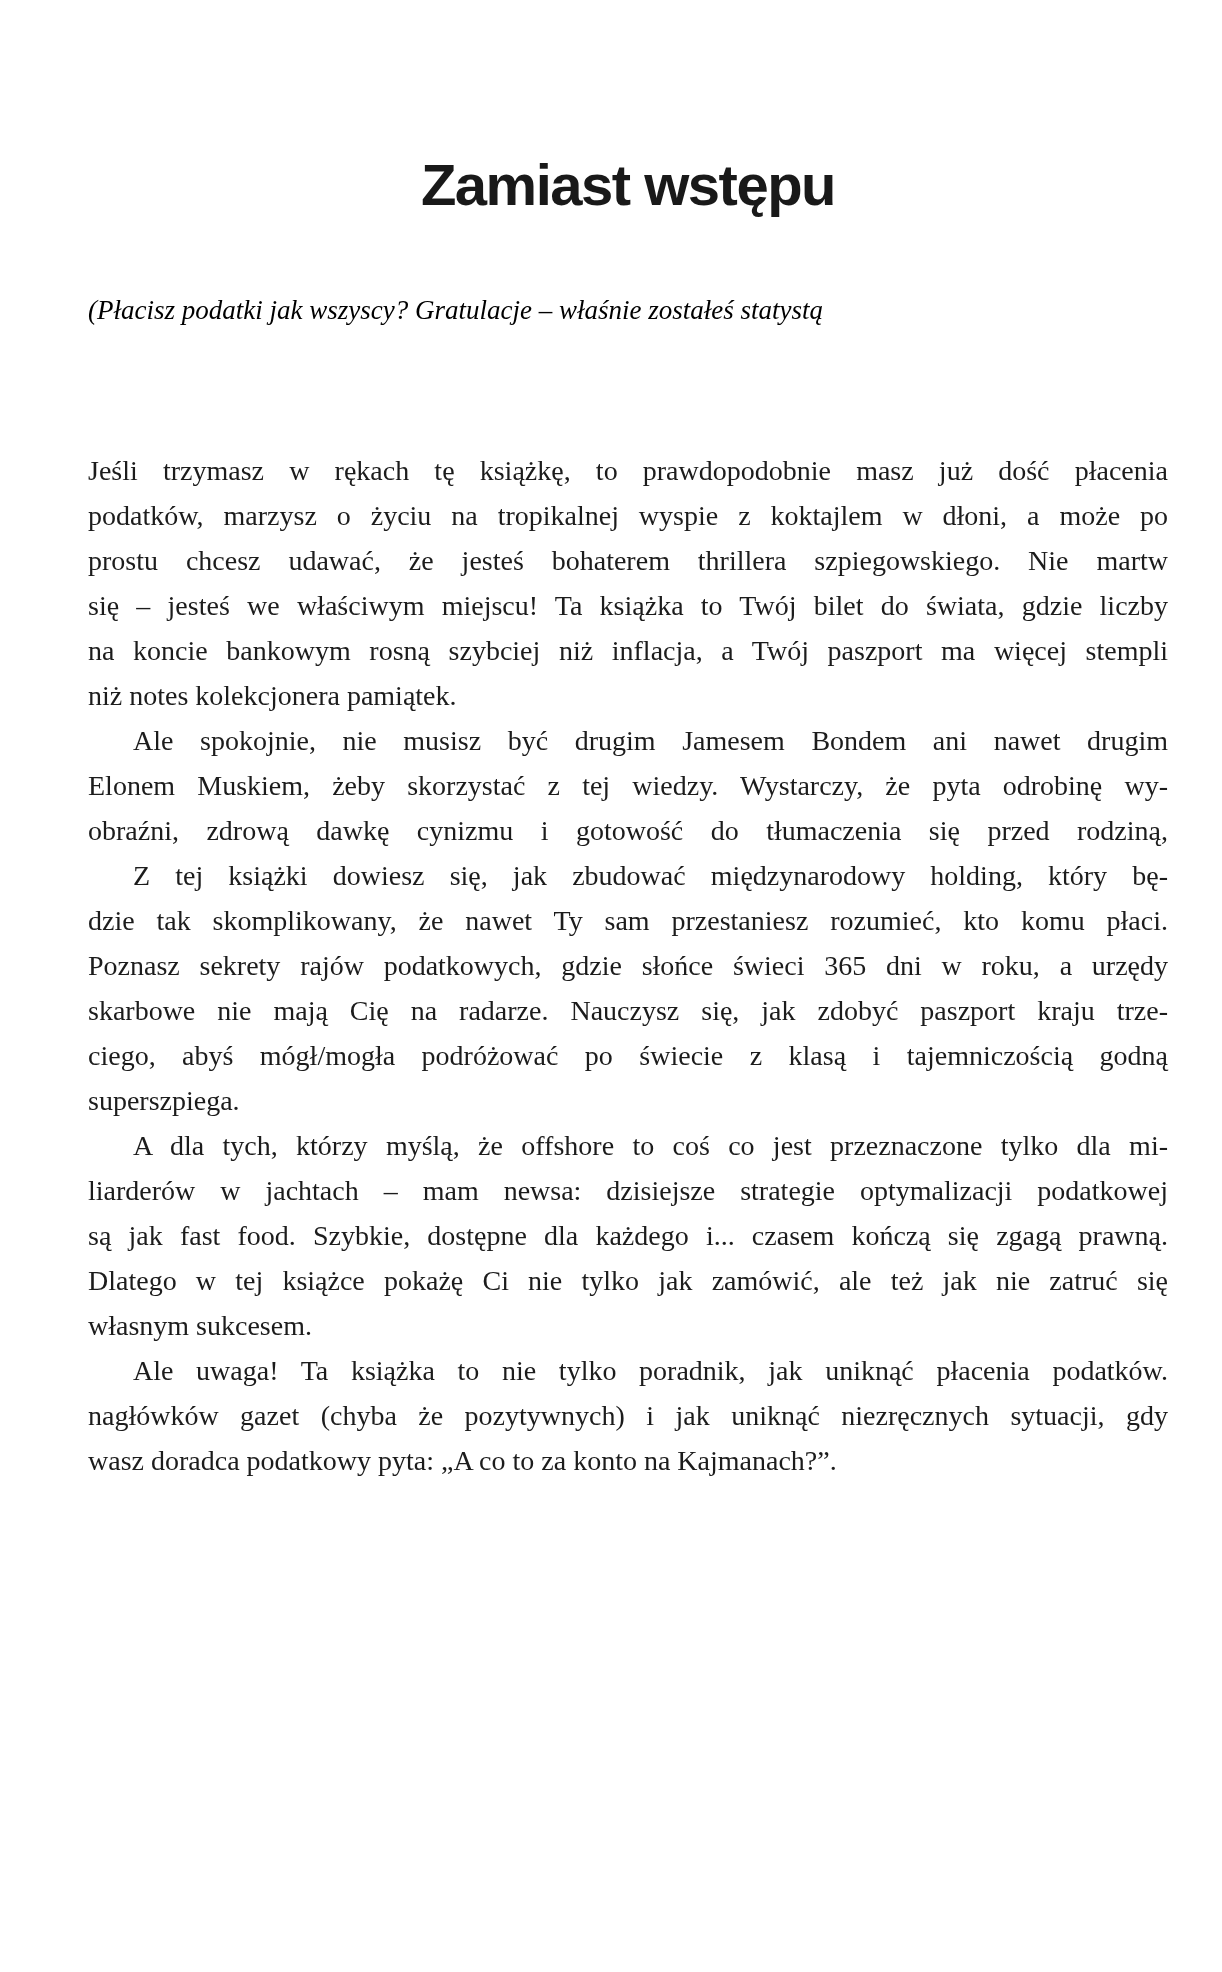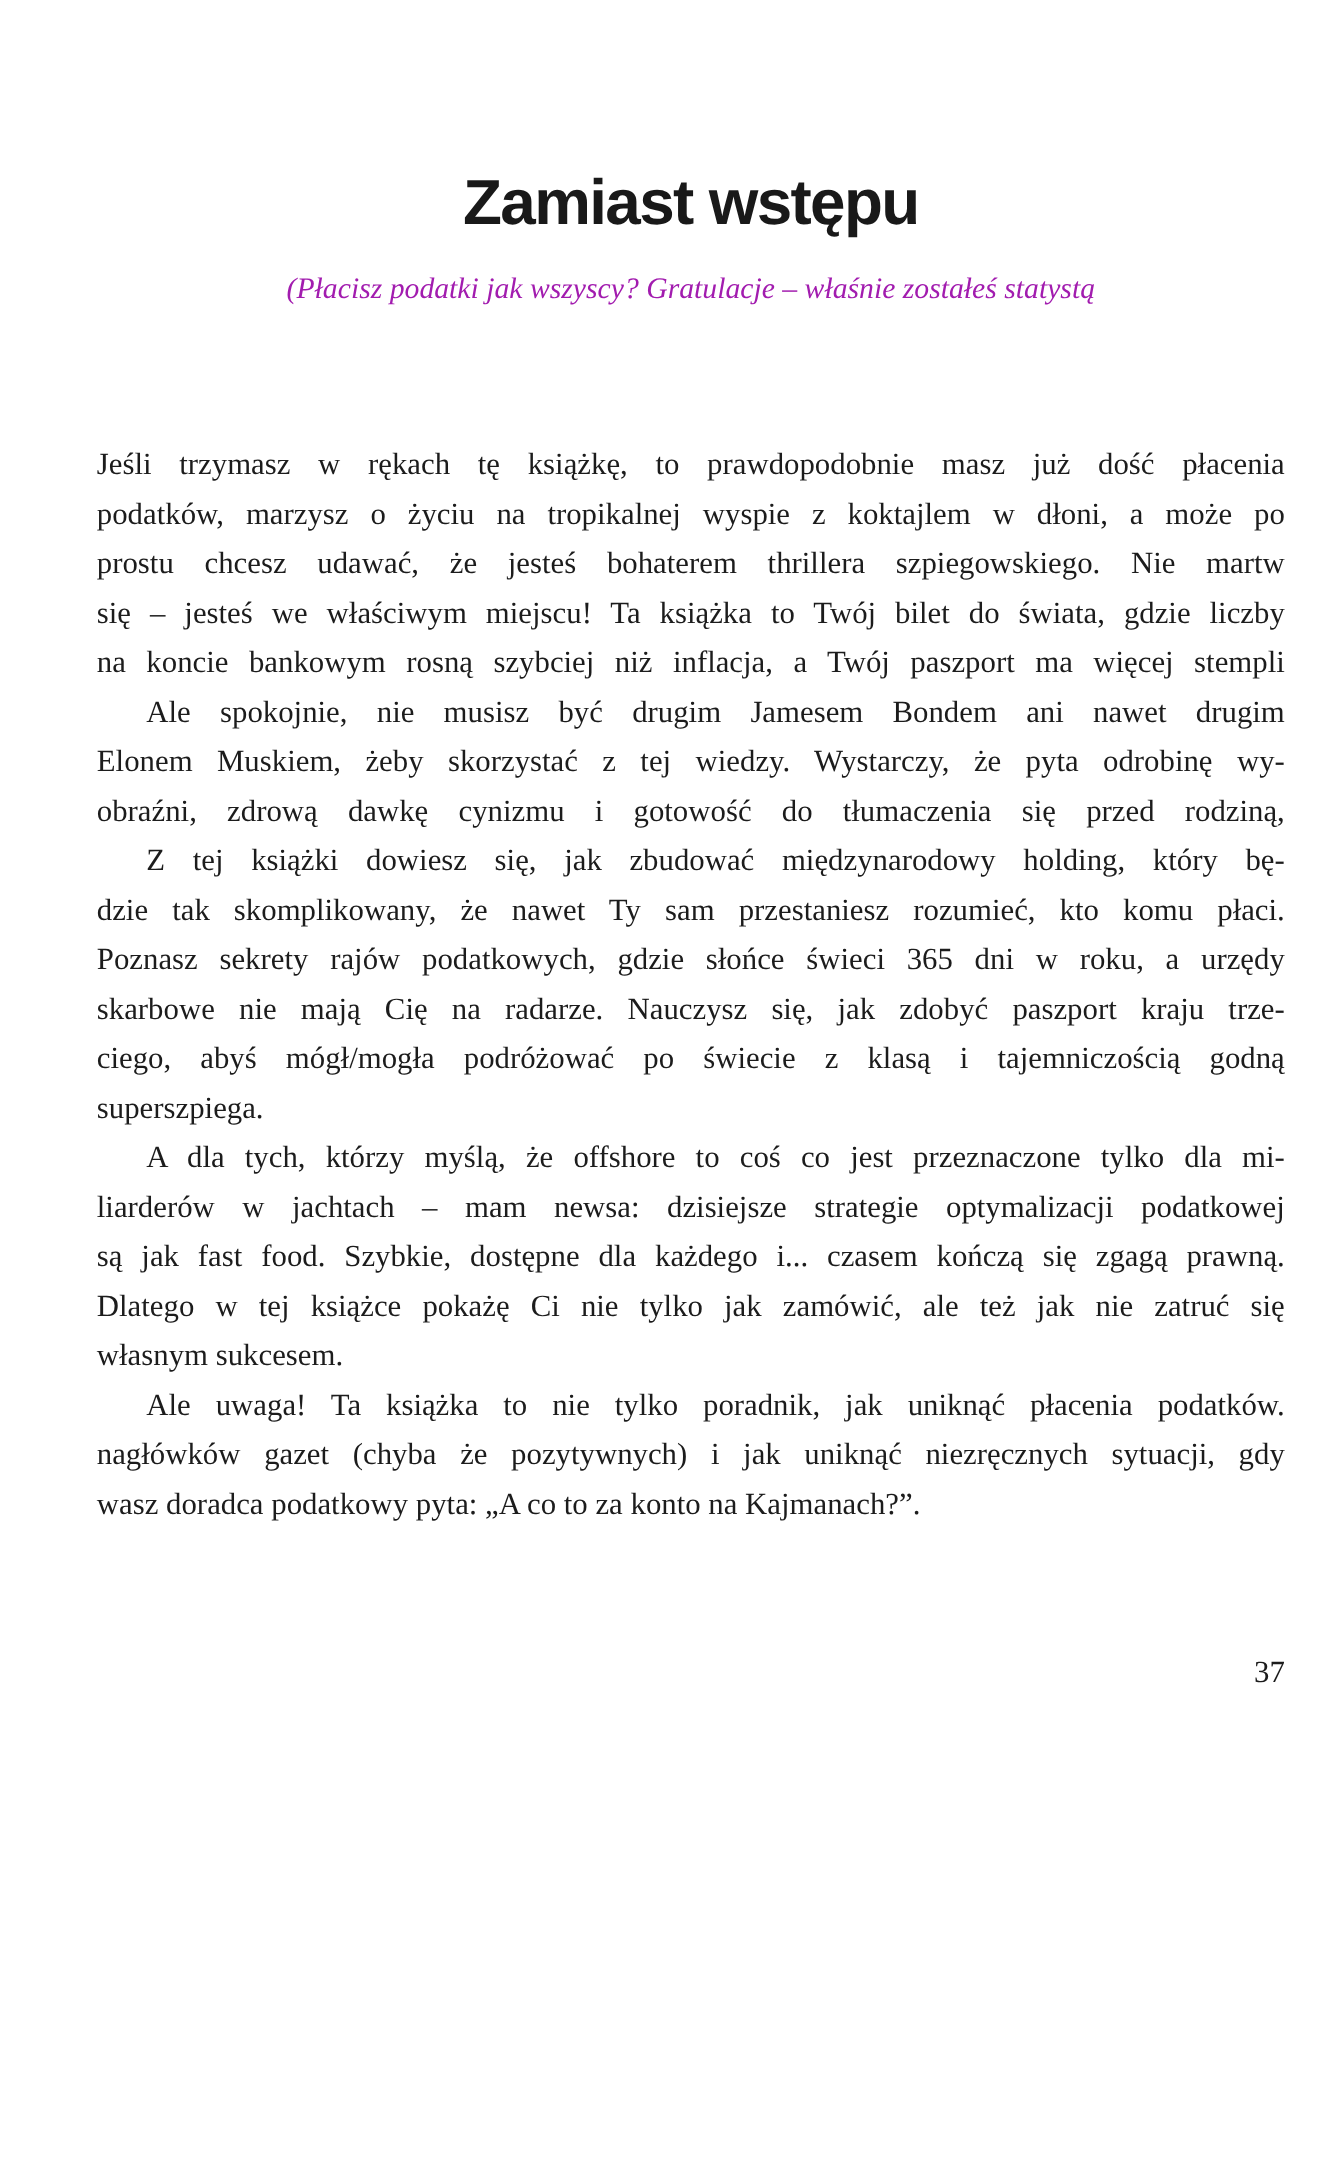--- a/index.html
+++ b/index.html
@@ -26,26 +26,26 @@
     margin: 150px 0 0 0;
     text-align: center;
     font-family: "Liberation Sans", sans-serif;
     font-weight: 700;
     font-size: 58px;
     line-height: 1.2;
     letter-spacing: -1.5px;
     color: #191919;
   }
   .epigraph {
-    margin-top: 20px;
-    text-align: center;
+    margin-top: 68px;
+    text-align: left;
     font-style: italic;
     font-size: 27px;
     line-height: 44px;
-    color: #a21caf;
+    color: #000000;
   }
   .body-text {
     margin-top: 116px;
     font-size: 28px;
     line-height: 45px;
     color: #1c1c1c;
   }
   .line {
     text-align: justify;
     text-align-last: justify;
@@ -75,20 +75,21 @@
     <div class="epigraph">
       <div class="epigraph-line">(Płacisz podatki jak wszyscy? Gratulacje – właśnie zostałeś statystą</div>
     </div>
 
     <div class="body-text">
         <div class="line">Jeśli trzymasz w rękach tę książkę, to prawdopodobnie masz już dość płacenia</div>
         <div class="line">podatków, marzysz o życiu na tropikalnej wyspie z koktajlem w dłoni, a może po</div>
         <div class="line">prostu chcesz udawać, że jesteś bohaterem thrillera szpiegowskiego. Nie martw</div>
         <div class="line">się – jesteś we właściwym miejscu! Ta książka to Twój bilet do świata, gdzie liczby</div>
         <div class="line">na koncie bankowym rosną szybciej niż inflacja, a Twój paszport ma więcej stempli</div>
+        <div class="line last">niż notes kolekcjonera pamiątek.</div>
         <div class="line indent">Ale spokojnie, nie musisz być drugim Jamesem Bondem ani nawet drugim</div>
         <div class="line">Elonem Muskiem, żeby skorzystać z tej wiedzy. Wystarczy, że pyta odrobinę wy-</div>
         <div class="line">obraźni, zdrową dawkę cynizmu i gotowość do tłumaczenia się przed rodziną,</div>
         <div class="line indent">Z tej książki dowiesz się, jak zbudować międzynarodowy holding, który bę-</div>
         <div class="line">dzie tak skomplikowany, że nawet Ty sam przestaniesz rozumieć, kto komu płaci.</div>
         <div class="line">Poznasz sekrety rajów podatkowych, gdzie słońce świeci 365 dni w roku, a urzędy</div>
         <div class="line">skarbowe nie mają Cię na radarze. Nauczysz się, jak zdobyć paszport kraju trze-</div>
         <div class="line">ciego, abyś mógł/mogła podróżować po świecie z klasą i tajemniczością godną</div>
         <div class="line last">superszpiega.</div>
         <div class="line indent">A dla tych, którzy myślą, że offshore to coś co jest przeznaczone tylko dla mi-</div>

